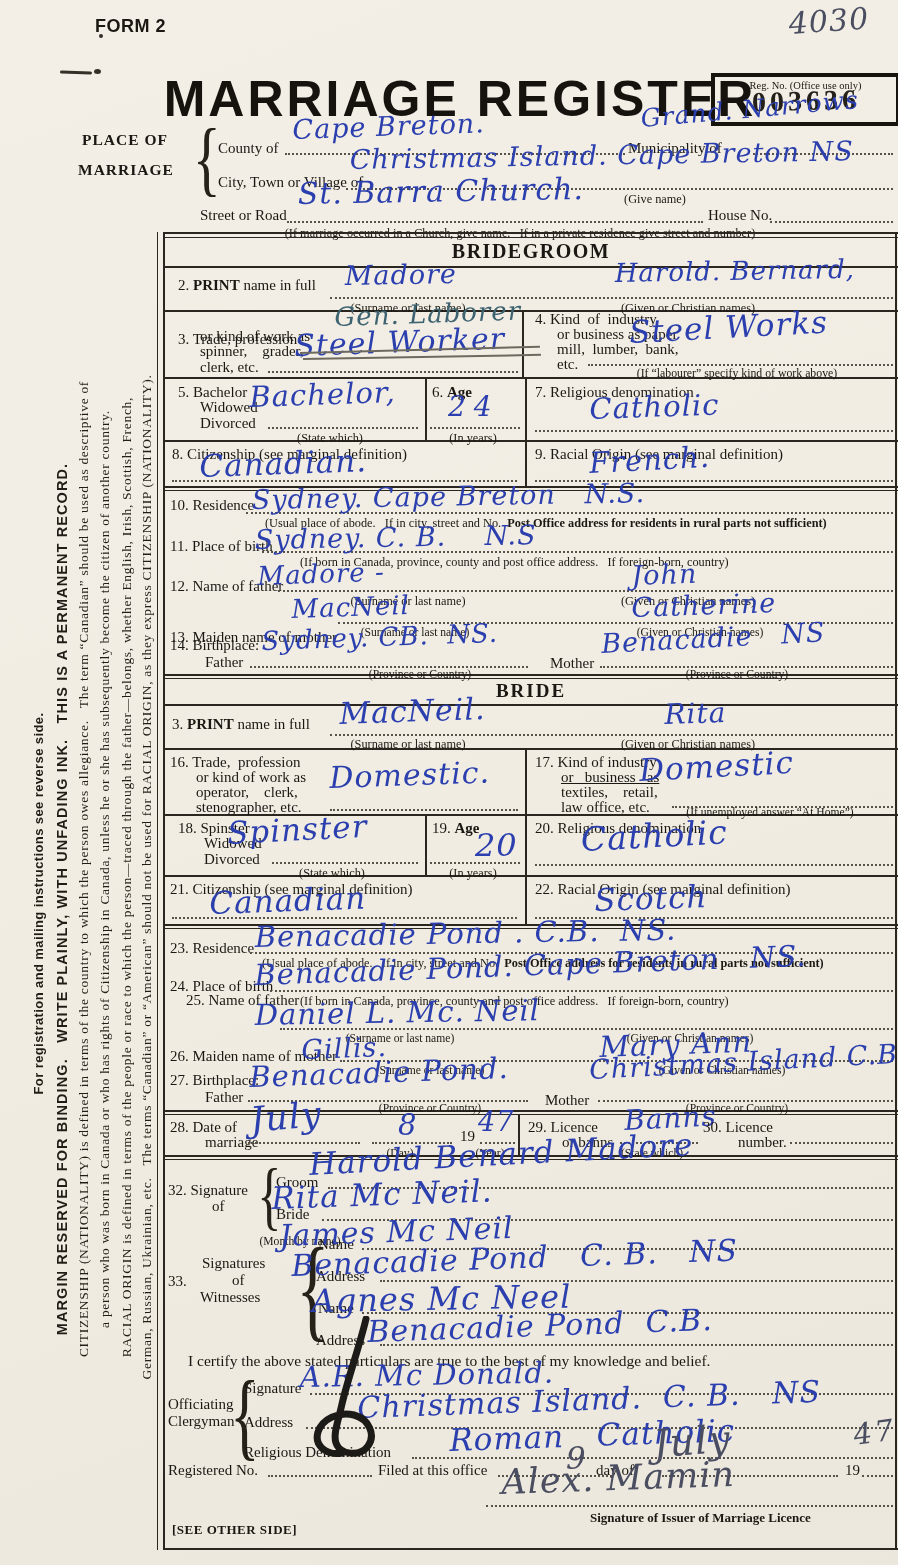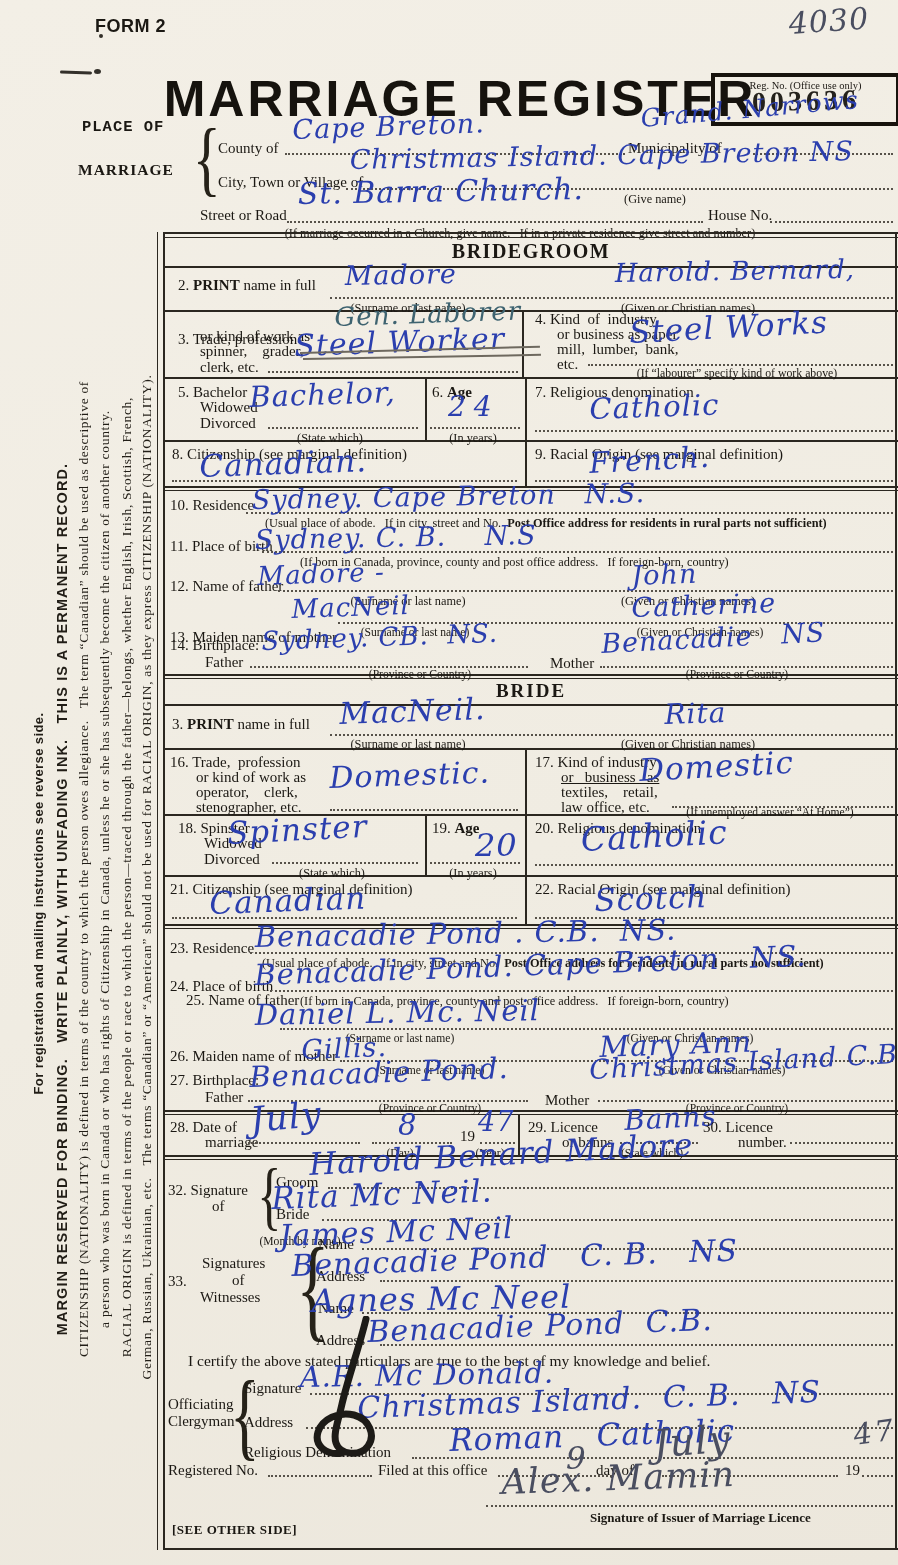--- a/index.html
+++ b/index.html
@@ -43,21 +43,21 @@
   <div class="el sans b" style="left:460px;top:70px;font-size:50px;letter-spacing:3px;transform:translateX(-50%);color:#16130e;">MARRIAGE REGISTER</div>
   <div class="el" style="left:711px;top:73px;width:181px;height:45px;border:4px solid #17130d;">
     <div class="el" style="left:50%;top:3px;font-size:10.5px;transform:translateX(-50%);">Reg. No. (Office use only)</div>
     <div class="el b" style="left:50%;top:8px;font-size:28px;letter-spacing:4px;transform:translateX(-50%) rotate(-1.5deg);color:#24211b;">003636</div>
   </div>
 
   <div class="ink" style="left:60px;top:71px;width:32px;height:3px;border-radius:2px;transform:rotate(2deg);"></div>
   <div class="ink" style="left:94px;top:69px;width:7px;height:5px;"></div>
   <div class="ink" style="left:99px;top:34px;width:4px;height:4px;"></div>
 
-  <div class="el b lb2" style="left:82px;top:118px;letter-spacing:1px;font-family:Liberation Mono, monospace;">PLACE OF</div>
+  <div class="el b lb2" style="left:82px;top:131px;letter-spacing:1px;">PLACE OF</div>
   <div class="el b lb2" style="left:78px;top:161px;letter-spacing:1px;">MARRIAGE</div>
   <div class="brace" style="left:188px;top:120px;font-size:78px;transform:scale(.75,1.05);">{</div>
   <div class="el lbl" style="left:218px;top:140px;">County of</div>
   <div class="hw" style="left:293px;top:114px;font-size:27px;transform:rotate(-2deg);">Cape Breton.</div>
   <div class="dot" style="left:285px;top:153px;width:340px;"></div>
   <div class="el lbl" style="left:628px;top:140px;">Municipality of</div>
   <div class="hw" style="left:642px;top:104px;font-size:25px;transform:rotate(-5deg);">Grand. Narrows</div>
   <div class="dot" style="left:753px;top:153px;width:140px;"></div>
   <div class="el lbl" style="left:218px;top:174px;">City, Town or Village of</div>
   <div class="hw" style="left:350px;top:144px;font-size:27px;transform:rotate(-1deg);">Christmas Island. Cape Breton NS</div>

